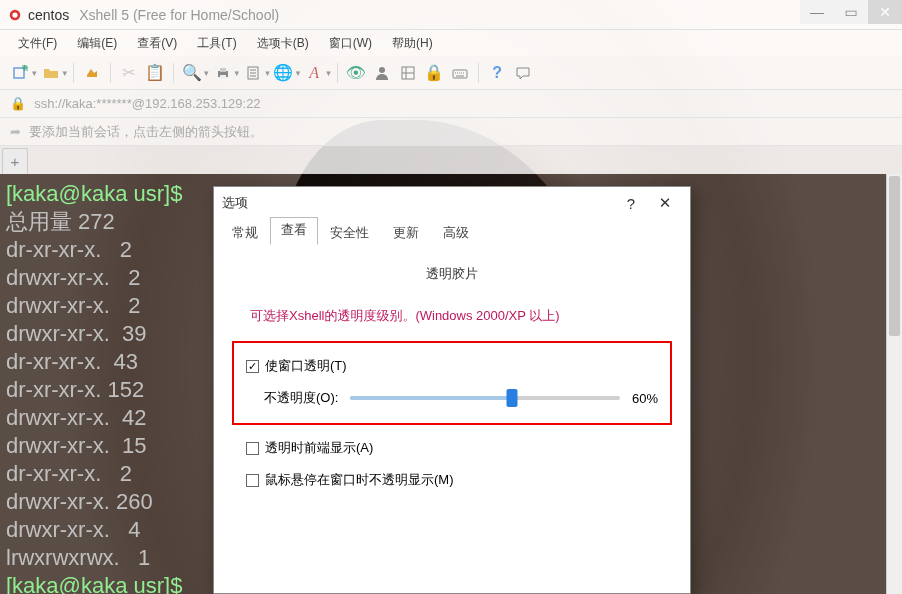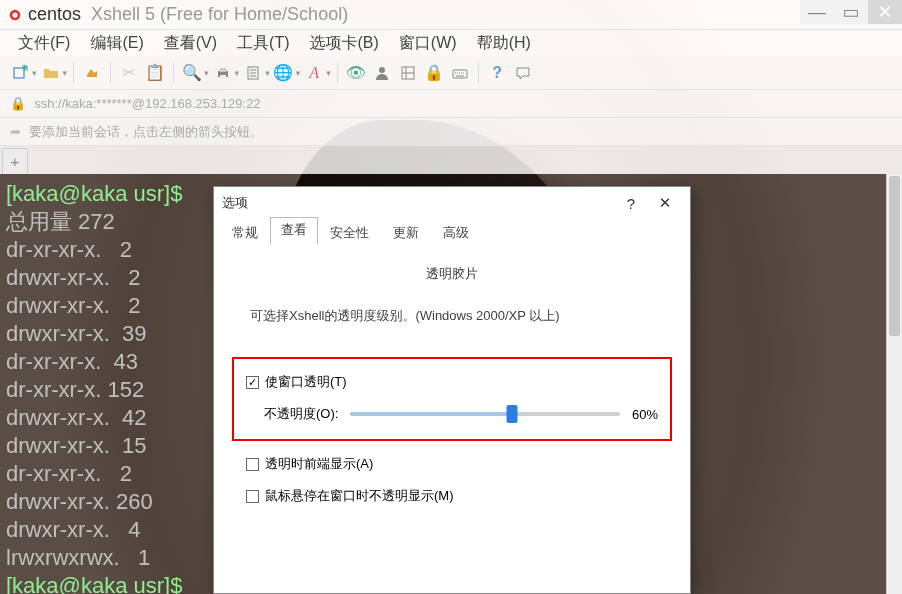--- a/index.html
+++ b/index.html
@@ -1,29 +1,29 @@
 <!DOCTYPE html>
 <html><head>
 <meta charset="utf-8">
 <style>
   * { box-sizing: border-box; margin: 0; padding: 0; font-family: "Microsoft YaHei", "Segoe UI", sans-serif; }
   body { width: 902px; height: 594px; overflow: hidden; position: relative; background: #e8d8d0; }
   
   .bg-photo { position:absolute; inset:0; background: radial-gradient(ellipse 380px 500px at 440px 360px, #3a2825 0%, #4a342d 18%, #6a4a3e 28%, #c79a82 40%, #e5c5b2 52%, #d4b09d 68%, #c8a590 82%, #e0c0ae 100%); }
   .bg-photo::before{content:"";position:absolute;left:280px;top:120px;width:340px;height:470px;background:linear-gradient(100deg,#291c18 0%,#3a2a24 30%,#4a362e 55%,#5a4238 70%,transparent 88%);border-radius:30% 60% 40% 50%;}
   
-  .titlebar { position: relative; height: 30px; background: rgba(255,255,255,0.9); display: flex; align-items: center; padding: 0 8px; color: #555; font-size: 18px; border-bottom: 1px solid #e0e0e0;}
+  .titlebar { position: relative; height: 30px; background: rgba(255,255,255,0.9); display: flex; align-items: center; padding: 0 8px; color: #555; font-size: 14px; border-bottom: 1px solid #e0e0e0;}
   .titlebar .logo { width:14px; height:14px; margin-right:6px; }
   .titlebar .title-main { color: #333; margin-right:10px;}
   .titlebar .title-sub { color: #999; }
   .win-controls { position:absolute; right:0; top:0; display:flex;}
   .win-btn { width:34px; height:24px; display:flex; align-items:center; justify-content:center; color:#888; background:#f2f2f2;}
   .win-btn.close { background:#d8d8d8; color:#fff;}
   
-  .menubar { position:relative; height:26px; background: rgba(255,255,255,0.9); display:flex; align-items:center; padding:0 10px; gap:4px; font-size:16px; color:#444;}
+  .menubar { position:relative; height:26px; background: rgba(255,255,255,0.9); display:flex; align-items:center; padding:0 10px; gap:4px; font-size:12px; color:#444;}
   .menubar .menu-item { padding: 2px 8px; }
   
   .toolbar { position:relative; height:34px; background: rgba(252,252,252,0.9); display:flex; align-items:center; padding:0 8px; gap:2px; border-bottom:1px solid #e3e3e3;}
   .tool-btn { min-width:24px; height:24px; display:flex; align-items:center; justify-content:center; color:#666; padding:0 2px;}
   .tool-btn svg{width:16px;height:16px;fill:currentColor;}
   .tool-sep { width:1px; height:20px; background:#ddd; margin:0 4px;}
   .dd{font-size:9px; color:#999; margin-left:-2px;}
   
   .addressbar { position:relative; height:28px; background: rgba(250,250,250,0.9); display:flex; align-items:center; padding:0 10px; gap:8px; font-size:13px; color:#aaa; border-bottom:1px solid #e3e3e3;}
   
@@ -46,21 +46,21 @@
   .dlg-titlebar .spacer{flex:1;}
   .dlg-help,.dlg-close{width:34px;height:24px;display:flex;align-items:center;justify-content:center;color:#333;font-size:15px;}
   .tabs { display:flex; padding:0 6px; gap:0;}
   .dlg-tab { padding:5px 12px; font-size:13px; color:#444; }
   .dlg-tab.active { border:1px solid #bbb; border-bottom:1px solid #fff; background:#fff;}
   .tab-highlight { border: 2px solid #e00; padding:3px 10px; position:relative; top:-2px;}
   .dlg-body { padding:18px 18px;}
   .section-title { font-size:13px; color:#333; margin-bottom:6px;}
   .section-line { height:1px; background:#ddd; margin-bottom:10px;}
   .section-row{display:flex;align-items:center;gap:8px;flex-direction:column;}
-  .desc { font-size:13px; color:#404040; padding-left:18px; margin-bottom:32px;}
+  .desc { font-size:13px; color:#be185d; padding-left:18px; margin-bottom:16px;}
   .opt-box { border:2px solid #e00; padding:14px 12px 16px;}
   .chk-row{display:flex;align-items:center;gap:6px;font-size:13px;margin-bottom:14px;}
   .chk{width:13px;height:13px;border:1px solid #666;display:inline-flex;align-items:center;justify-content:center;font-size:11px;line-height:1;}
   .opacity-row{display:flex;align-items:center;gap:12px;padding-left:18px;font-size:13px;}
   .slider-wrap{flex:1;position:relative;height:4px;background:#d0d0d0;border-radius:2px;}
   .slider-fill{position:absolute;left:0;top:0;bottom:0;background:#a8c8e8;border-radius:2px;}
   .slider-thumb{position:absolute;top:-7px;width:11px;height:18px;background:#2a7de1;border-radius:2px;transform:translateX(-50%);}
   .below-opts{padding:14px 14px 0;}
 </style>
 </head>

